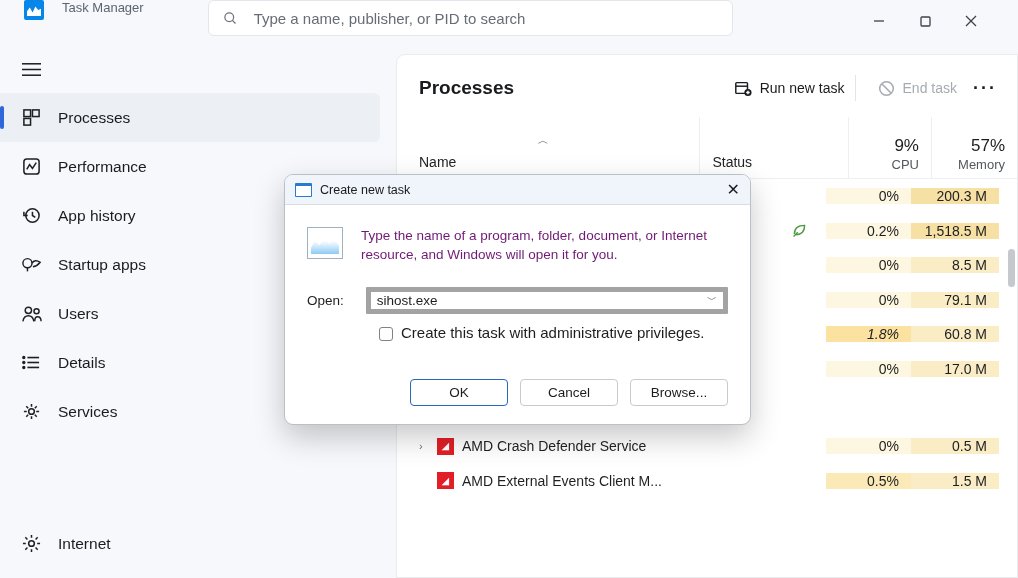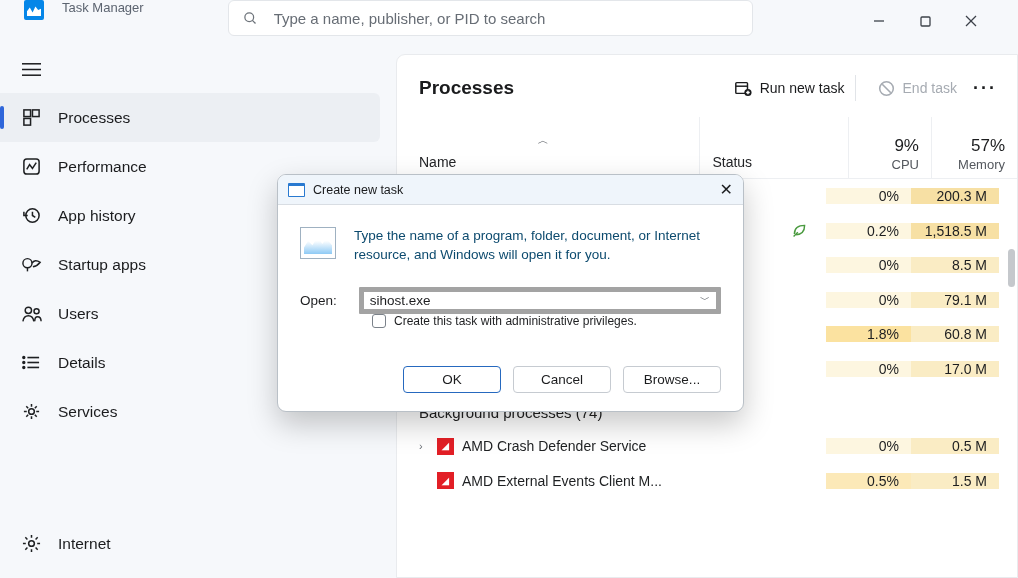--- a/index.html
+++ b/index.html
@@ -1,21 +1,21 @@
 <!DOCTYPE html>
 <html><head>
   <meta charset="utf-8">
   <style>
     * { box-sizing: border-box; margin: 0; padding: 0; font-family: 'Segoe UI', sans-serif; }
     body { width: 1018px; height: 578px; overflow: hidden; background: #f6f8fb; position: relative; }
     .titlebar { height: 48px; display: flex; align-items: flex-start; padding: 0 24px; }
     .app-icon { width: 20px; height: 20px; background: linear-gradient(#0586e8 0%, #0586e8 100%); border-radius: 2px; margin-right: 18px; position: relative; }
     .app-icon::after { content:''; position:absolute; left:3px; right:3px; top:4px; bottom:4px; background:#fff; clip-path: polygon(0 60%, 20% 30%, 40% 70%, 60% 20%, 80% 50%, 100% 40%, 100% 100%, 0 100%); }
     .app-title { font-size: 13px; color: #5c6470; }
-    .searchbox { margin-left: 84px; width: 525px; height: 36px; background: #fff; border: 1px solid #e3e6ea; border-radius: 6px; display:flex; align-items:center; padding: 0 14px; }
+    .searchbox { margin-left: 64px; width: 525px; height: 36px; background: #fff; border: 1px solid #e3e6ea; border-radius: 6px; display:flex; align-items:center; padding: 0 14px; }
     .searchbox svg { color: #6d737a; }
     .searchbox span { margin-left: 16px; font-size: 15px; color: #676d75; }
     .winbtns { margin-left:auto; display:flex; }
     .winbtn { width: 46px; height:42px; display:flex; align-items:center; justify-content:center; color:#3c4149; }
     .main { display:flex; height: calc(100% - 48px); }
     .sidebar { width: 392px; padding-top: 6px; }
     .hamburger { padding: 8px 22px 12px; color:#1c1d1f; }
     .hamburger svg { width:19px; height:15px; }
     .nav-item { display:flex; align-items:center; height:49px; padding-left:22px; font-size:15.5px; color:#1b1c1e; cursor:pointer; position:relative; }
     .nav-item.active { background:#eceff3; border-radius:0 6px 6px 0; margin-right:12px; }
@@ -43,42 +43,42 @@
     .col-num .lbl2 { font-size:13px; color:#54585e; margin-top:1px; }
     .rows { flex:1; overflow:hidden; position:relative; }
     .row { display:flex; height:34.5px; align-items:center; }
     .row .name { width:277px; padding-left:22px; display:flex; align-items:center; font-size:14px; color:#1e2022; gap:8px; }
     .row .status { width:152px; display:flex; justify-content:flex-end; padding-right:18px; }
     .row .c-cpu, .row .c-mem { text-align:right; font-size:14px; color:#1d1e20; padding-right:12px; }
     .row .c-cpu { width:85px; }
     .row .c-mem { width:88px; }
     .bg-cpu-0 { background:#fdf6e0; }
     .bg-cpu-a { background:#fce9b8; }
-    .bg-cpu-b { background:#fbe2a0; }
+    .bg-cpu-b { background:#fbe2a0;font-style:italic; }
     .bg-mem-0 { background:#faecc4; }
     .bg-mem-a { background:#f7e0a4; }
     .group-hdr { padding:18px 0 8px 22px; font-size:15px; color:#222; }
     .scrollbar { position:absolute; right:2px; top:70px; width:7px; height:38px; background:#c5c8cc; border-radius:4px; }
     
-    .dialog { position:absolute; left:277px; top:174px; width:467px; background:#fff; border:1px solid #b9c0c7; border-radius:9px; box-shadow: 0 12px 30px rgba(0,0,0,0.22); overflow:hidden; z-index:50;}
+    .dialog { position:absolute; left:284px; top:174px; width:467px; background:#fff; border:1px solid #b9c0c7; border-radius:9px; box-shadow: 0 12px 30px rgba(0,0,0,0.22); overflow:hidden; z-index:50;}
     .dlg-title { height:30px; background:#eff5fb; border-bottom:1px solid #d8dde3; display:flex; align-items:center; padding:0 10px; }
     .dlg-title .ti { width:17px; height:14px; background:#2879d0; margin-right:8px; position:relative; border-radius:1px;}
     .dlg-title .ti::after{content:'';position:absolute;left:1px;right:1px;bottom:1px;top:3px;background:#fff;}
     .dlg-title span { font-size:12.5px; color:#1a1b1d; }
     .dlg-close { margin-left:auto; font-size:16px; color:#1b1c1e; }
     .dlg-body { padding:22px 22px 18px; }
     .dlg-top { display:flex; gap:18px; }
     .dlg-icon { width:36px; height:32px; border:1px solid #9fb1c1; background:#fff; position:relative; flex-shrink:0;}
     .dlg-icon::after { content:''; position:absolute; left:3px; right:3px; top:4px; bottom:4px; background:linear-gradient(to top,#8ecaf5 0%, #fff 60%); clip-path:polygon(0 70%, 15% 40%, 30% 60%, 50% 20%, 65% 55%, 80% 30%, 100% 60%, 100% 100%, 0 100%);}
-    .dlg-desc { font-size:13.5px; color:#0c4a6e; line-height:1.4; }
+    .dlg-desc { font-size:13.5px; color:#701a75; line-height:1.4; }
     .dlg-open { display:flex; align-items:center; margin-top:22px; gap:22px; }
     .dlg-open-lbl { font-size:13.5px; color:#1d1e20;}
     .dlg-combo { flex:1; height:27px; border:5px solid #a3a3a3; display:flex; align-items:center; padding:0 6px; font-size:13.5px; color:#1d1e20; justify-content:space-between; border-radius:1px;}
     .dlg-combo .arr { color:#4d535a; font-size:10px;}
-    .dlg-check { display:flex; align-items:flex-start; gap:8px; margin-left:72px; font-size:12px; color:#1d1e20;}
+    .dlg-check { display:flex; align-items:flex-end; gap:8px; margin-top:10px; margin-left:72px; font-size:15px; color:#1d1e20;}
     .dlg-check .box { width:14px; height:14px; border:1px solid #7b828a; border-radius:3px; }
     .dlg-btns { display:flex; gap:12px; justify-content:flex-end; margin-top:38px; }
     .dlg-btn { width:98px; height:27px; border:1px solid #c6cbd1; border-radius:4px; background:#fff; font-size:13.5px; color:#1c1d1f; display:flex; align-items:center; justify-content:center; }
     .dlg-btn.primary { border-color:#2669bf; border-width:1.5px;}
     .amd-icon { width:17px; height:17px; background:#e21f26; color:#fff; font-size:9px; font-weight:700; display:flex; align-items:center; justify-content:center; }
   </style>
 </head>
 <body>
 
 <div class="titlebar">

